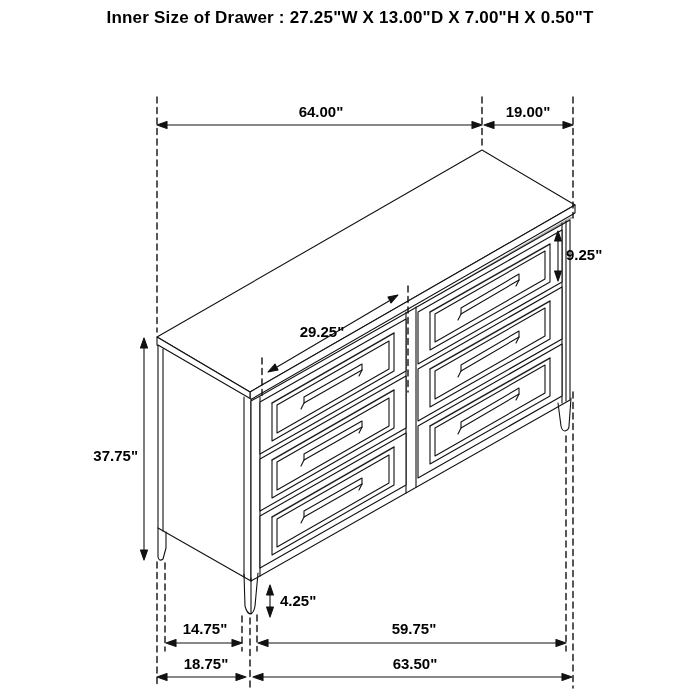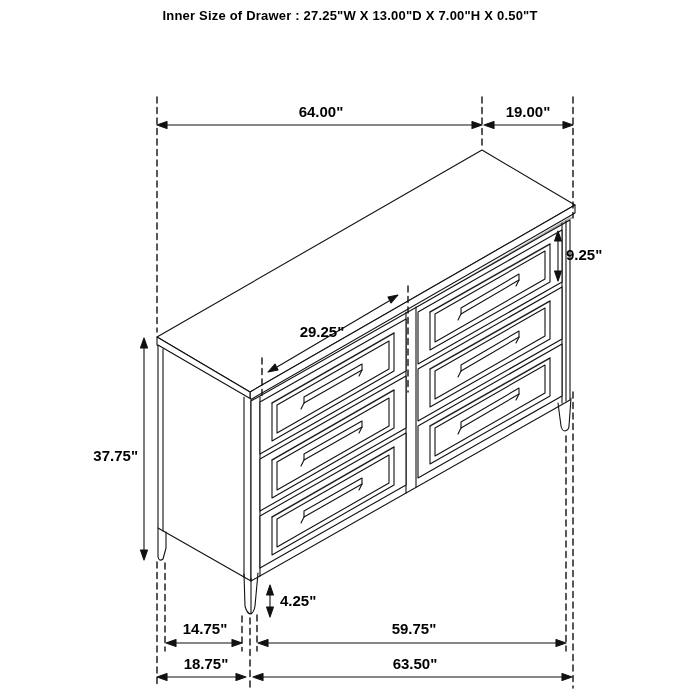--- a/index.html
+++ b/index.html
@@ -2,21 +2,21 @@
 <html><head>
 <meta charset="utf-8">
 <style>
   html,body{margin:0;padding:0;background:#fff;}
   #stage{
     position:relative;width:700px;height:700px;background:#fff;overflow:hidden;
     font-family:"Liberation Sans",sans-serif;
   }
   #title{
     position:absolute;left:0;top:8px;width:700px;text-align:center;
-    font-size:13px;font-weight:bold;color:#000;letter-spacing:.2px;
+    font-size:17px;font-weight:bold;color:#000;letter-spacing:.2px;
   }
   svg{position:absolute;left:0;top:0;}
   .dim{
     position:absolute;font-size:15px;font-weight:bold;color:#000;white-space:nowrap;
   }
   .c{transform:translate(-50%,-50%);}      
   .l{transform:translate(0,-50%);}         
   .r{transform:translate(-100%,-50%);}     
 </style>
 </head>

